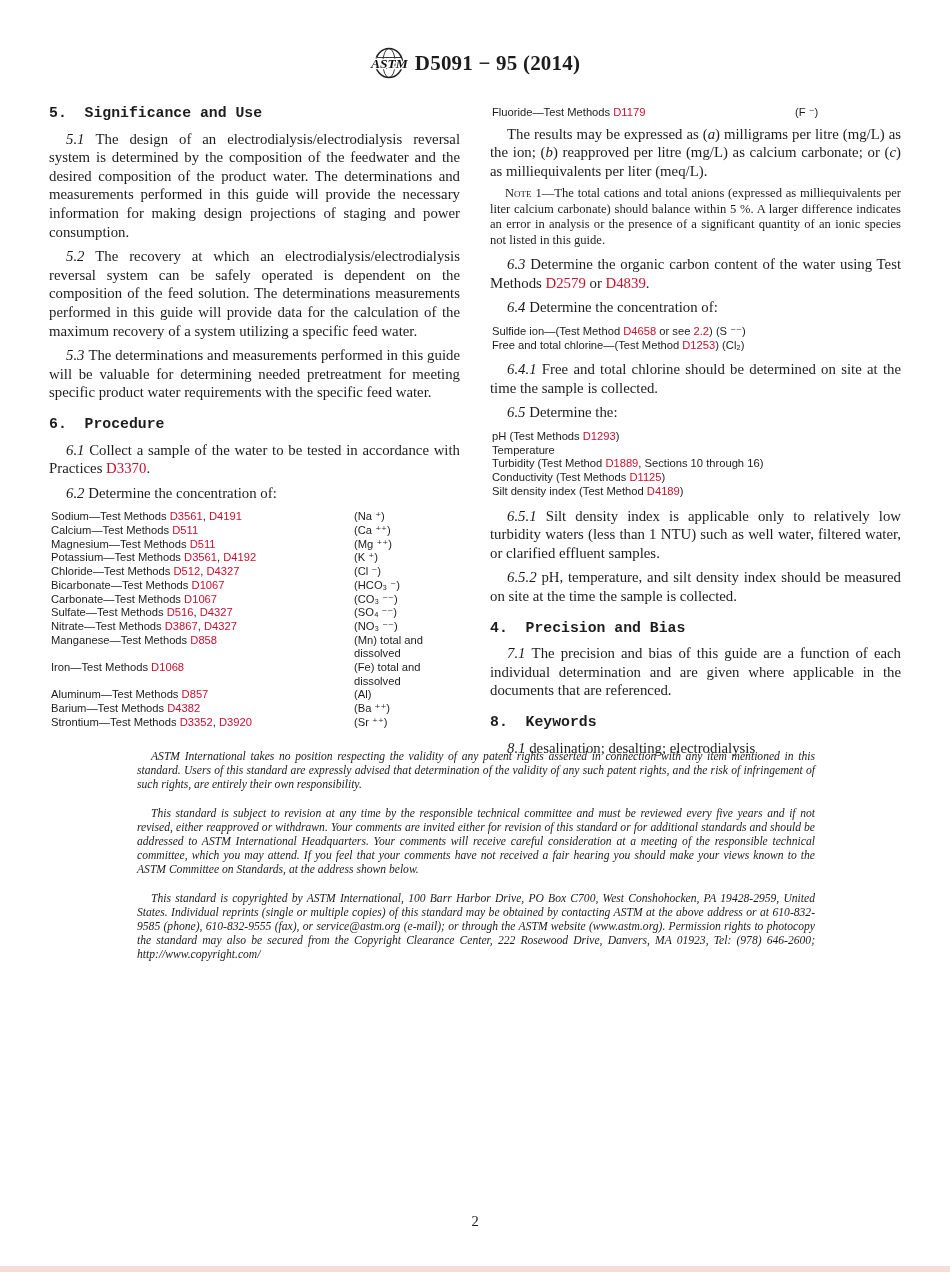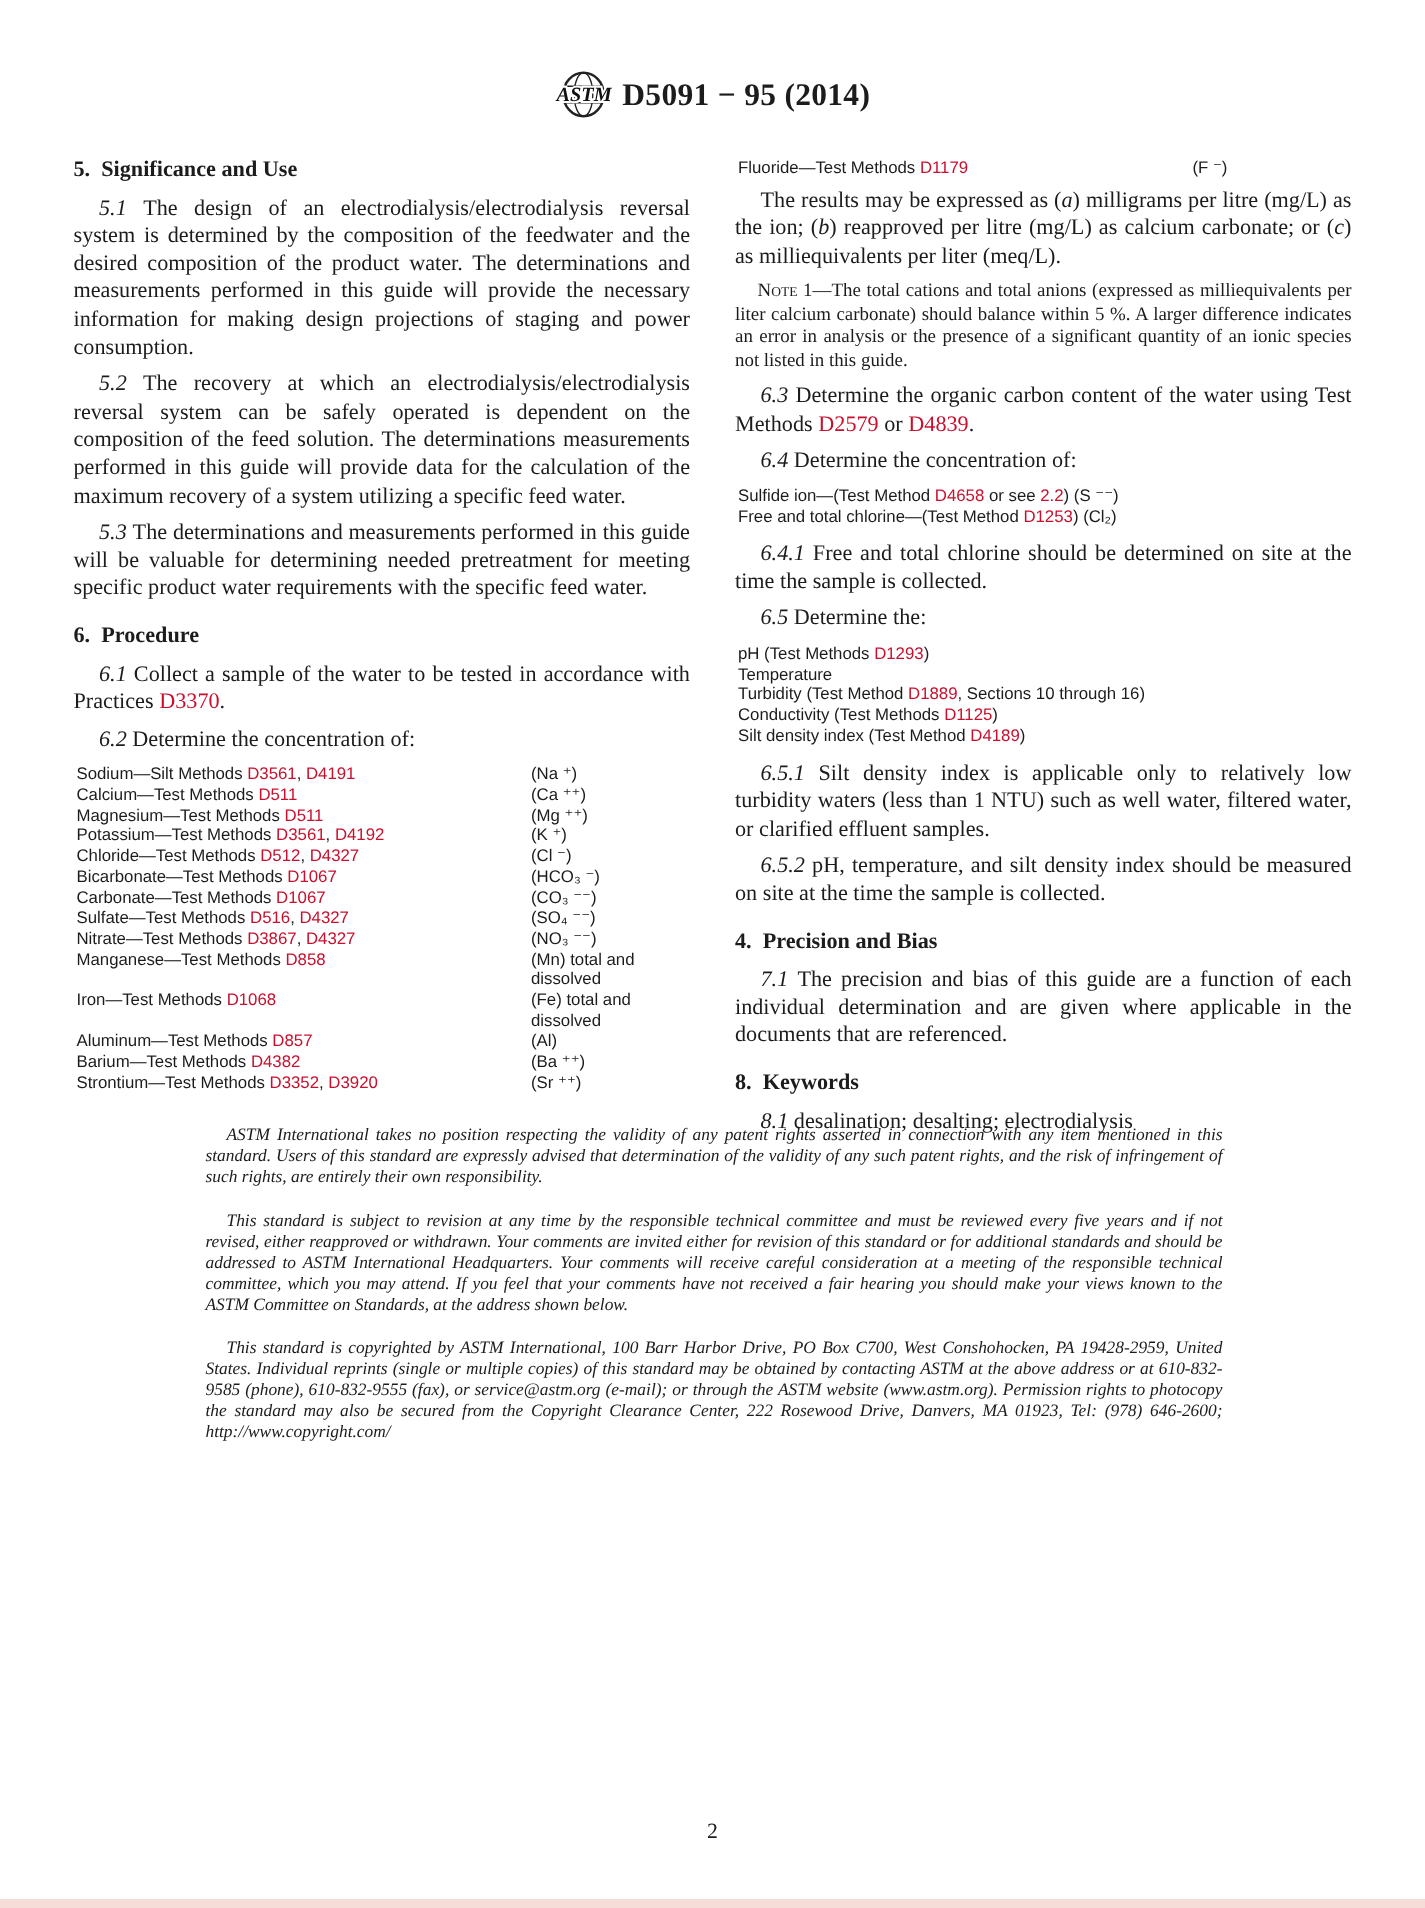--- a/index.html
+++ b/index.html
@@ -10,21 +10,21 @@
     position: relative;
     font-family: "Liberation Serif", "DejaVu Serif", serif;
     color: var(--text-color, #1c1c1c);
     overflow: hidden;
   }
   .page { position: absolute; inset: 0; padding: 46px 49px 0 49px; }
   .header { display: flex; align-items: center; justify-content: center; gap: 7px; margin-bottom: 24px; }
   .doc-code { font-weight: bold; font-size: 21px; letter-spacing: 0.2px; }
   .columns { display: flex; gap: 30px; }
   .col { width: 411px; font-size: 14.8px; line-height: 18.6px; text-align: justify; }
-  .h { font-weight: bold; margin: 13px 0 7px; white-space: pre-wrap; }
+  .h { font-weight: bold; margin: 13px 0 7px; white-space: pre-wrap; font-family: Liberation Mono, monospace; }
   .h.first { margin-top: 0; }
   .bp { margin: 0 0 6px; text-indent: 17px; }
   .note { font-size: 12.6px; line-height: 15.4px; margin: 5px 0 7px; text-indent: 15px; }
   .tbl {
     font-family: "Liberation Sans", "DejaVu Sans", sans-serif;
     font-size: 11.2px; line-height: 13.7px;
     margin: 8px 0 8px 2px; text-align: left;
   }
   .tbl-top { margin-top: 2px; margin-bottom: 5px; }
   .trow { display: flex; }
@@ -64,21 +64,21 @@
     <div class="col">
       <div class="h first">5.  Significance and Use</div>
       <p class="bp"><span class="ital">5.1 </span><span>The design of an electrodialysis/electrodialysis reversal system is determined by the composition of the feedwater and the desired composition of the product water. The determinations and measurements performed in this guide will provide the necessary information for making design projections of staging and power consumption.</span></p>
       <p class="bp"><span class="ital">5.2 </span><span>The recovery at which an electrodialysis/electrodialysis reversal system can be safely operated is dependent on the composition of the feed solution. The determinations measurements performed in this guide will provide data for the calculation of the maximum recovery of a system utilizing a specific feed water.</span></p>
       <p class="bp"><span class="ital">5.3 </span><span>The determinations and measurements performed in this guide will be valuable for determining needed pretreatment for meeting specific product water requirements with the specific feed water.</span></p>
       <div class="h">6.  Procedure</div>
       <p class="bp"><span class="ital">6.1 </span><span>Collect a sample of the water to be tested in accordance with Practices </span><span class="lnk">D3370</span><span>.</span></p>
       <p class="bp"><span class="ital">6.2 </span><span>Determine the concentration of:</span></p>
       <div class="tbl">
           <div class="trow">
-            <span class="tc1"><span>Sodium—Silt Methods </span><span class="lnk">D3561</span><span>, </span><span class="lnk">D4191</span></span>
+            <span class="tc1"><span>Sodium—Test Methods </span><span class="lnk">D3561</span><span>, </span><span class="lnk">D4191</span></span>
             <span class="tc2"><span>(Na ⁺)</span></span>
           </div>
           <div class="trow">
             <span class="tc1"><span>Calcium—Test Methods </span><span class="lnk">D511</span></span>
             <span class="tc2"><span>(Ca ⁺⁺)</span></span>
           </div>
           <div class="trow">
             <span class="tc1"><span>Magnesium—Test Methods </span><span class="lnk">D511</span></span>
             <span class="tc2"><span>(Mg ⁺⁺)</span></span>
           </div>

